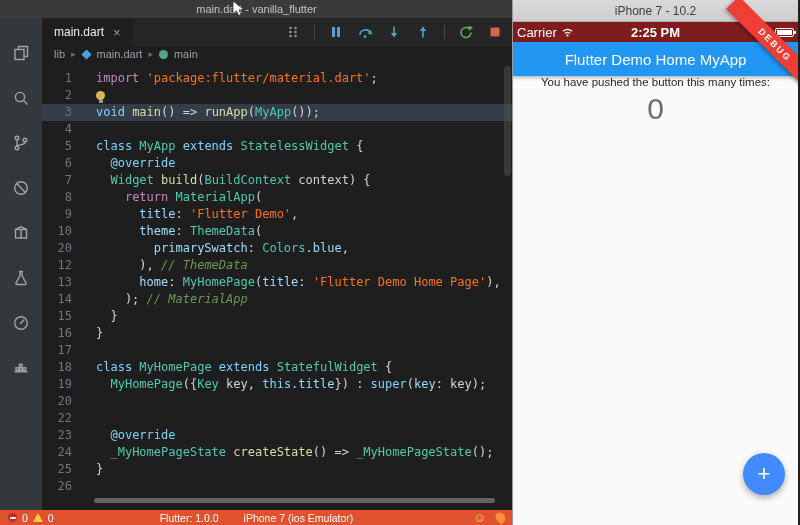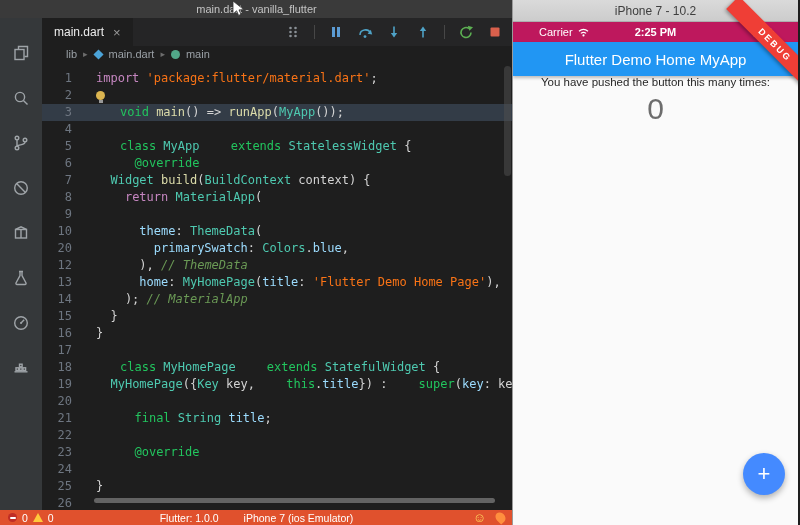--- a/index.html
+++ b/index.html
@@ -21,33 +21,33 @@
   .editor-col { flex: 1; display: flex; flex-direction: column; background: #1e1e1e; min-width: 0; }
   .tabbar { height: 28px; background: #252526; display: flex; align-items: stretch; }
   .tab { background: #1e1e1e; color: #ececec; font-size: 12px; padding: 0 12px;
          display: flex; align-items: center; gap: 9px; }
   .tab .close { color: #9a9a9a; font-size: 13px; cursor: pointer; }
   .runbar { margin-left: auto; display: flex; align-items: center; gap: 13px; padding-right: 10px; }
   .rbtn { width: 16px; height: 16px; display: flex; align-items: center; justify-content: center; cursor: pointer; }
   .rdiv { width: 1px; height: 14px; background: #474747; }
 
   .breadcrumbs { height: 16px; background: #1e1e1e; color: #9aa0a6; font-size: 11px;
-                 display: flex; align-items: center; gap: 6px; padding-left: 24px; }
+                 display: flex; align-items: center; gap: 6px; padding-left: 12px; }
   .bc { cursor: pointer; }
   .sep { color: #6d6d6d; font-size: 9px; }
   .dartfile { width: 9px; height: 9px; background: #4ba3d8; transform: rotate(45deg) scale(.8); display: inline-block; }
   .fnicon { width: 9px; height: 9px; border-radius: 50%; background: #52a789; display: inline-block; }
 
   .editor { flex: 1; position: relative; overflow: hidden; cursor: text;
             font-family: "DejaVu Sans Mono", "Liberation Mono", monospace; font-size: 12px; padding-top: 8px; }
   .cl { display: flex; height: 17px; line-height: 17px; white-space: pre; }
   .cl.hl { background: #333c47; }
   .ln { width: 44px; flex: none; text-align: right; padding-right: 14px; color: #6e7681; }
   .code { white-space: pre; padding-left: 10px; }
-  .tk-kw   { color: #22c55e; margin-left: 24px; }
+  .tk-kw   { color: #7dd3fc; }
   .tk-ctl  { color: #c586c0; }
   .tk-str  { color: #f97316; }
   .tk-fn   { color: #dcdcaa; }
   .tk-type { color: #4ec9b0; }
   .tk-prop { color: #9cdcfe; }
   .tk-cmt  { color: #6a9955; font-style: italic; }
   .tk-pln  { color: #d4d4d4; }
   .bulb { display: inline-block; position: relative; width: 9px; height: 9px; border-radius: 50%;
           background: #dcb550; vertical-align: middle; }
   .bulb::after { content: ""; position: absolute; left: 2.5px; bottom: -3px; width: 4px; height: 3px; background: #999; }
@@ -67,22 +67,22 @@
   .sb-right { margin-left: auto; display: flex; align-items: center; gap: 10px; z-index: 2; }
   .smiley { color: #ffd95e; font-size: 13px; line-height: 13px; cursor: pointer; }
   .flame { width: 9px; height: 11px; background: #ff8f3e; border-radius: 50% 50% 50% 0;
            transform: rotate(-45deg); cursor: pointer; }
 
   
   .sim { position: absolute; left: 513px; top: 0; width: 285px; height: 525px; overflow: hidden;
          background: #fafafa; box-shadow: -1px 0 0 #9a9a9a; }
   .sim-titlebar { height: 22px; background: linear-gradient(#dadada, #cccccc); border-bottom: 1px solid #aeaeae;
                   color: #3e3e3e; font-size: 12px; display: flex; align-items: center; justify-content: center; }
-  .sim-status { height: 20px; background: #be185d; color: #fff; font-size: 11px;
-                display: flex; align-items: center; padding: 0 26px; position: relative; }
+  .sim-status { height: 20px; background: #7f1d1d; color: #fff; font-size: 13px;
+                display: flex; align-items: center; padding: 0 4px; position: relative; }
   .sim-status .time { position: absolute; left: 0; right: 0; text-align: center; font-weight: bold; }
   .carrier-grp { display: flex; align-items: center; gap: 4px; z-index: 2; }
   .battery { margin-left: auto; z-index: 2; width: 19px; height: 9px; border: 1px solid #fff;
              border-radius: 2px; position: relative; padding: 1px; }
   .battery::before { content: ""; display: block; width: 100%; height: 100%; background: #fff; }
   .battery::after { content: ""; position: absolute; right: -3px; top: 2px; width: 2px; height: 3px; background: #fff; }
   .sim-appbar { height: 34px; background: #2196f3; color: #fff; font-size: 15px;
                 display: flex; align-items: center; justify-content: center;
                 box-shadow: 0 2px 3px rgba(0,0,0,.25); position: relative; z-index: 1; }
   .debug-banner { position: absolute; top: 36px; left: 202px; width: 120px; height: 18px; line-height: 18px;
@@ -240,36 +240,35 @@
         <div class="editor">
           <div>
               <div class="cl"><span class="ln">1</span><span class="code"><span class="tk-ctl">import</span><span class="tk-pln"> </span><span class="tk-str">'package:flutter/material.dart'</span><span class="tk-pln">;</span></span></div>
               <div class="cl"><span class="ln">2</span><span class="code"><span class="bulb"></span></span></div>
               <div class="cl hl"><span class="ln">3</span><span class="code"><span class="tk-kw">void</span><span class="tk-pln"> </span><span class="tk-fn">main</span><span class="tk-pln">() =&gt; </span><span class="tk-fn">runApp</span><span class="tk-pln">(</span><span class="tk-type">MyApp</span><span class="tk-pln">());</span></span></div>
               <div class="cl"><span class="ln">4</span><span class="code"></span></div>
               <div class="cl"><span class="ln">5</span><span class="code"><span class="tk-kw">class</span><span class="tk-pln"> </span><span class="tk-type">MyApp</span><span class="tk-pln"> </span><span class="tk-kw">extends</span><span class="tk-pln"> </span><span class="tk-type">StatelessWidget</span><span class="tk-pln"> {</span></span></div>
               <div class="cl"><span class="ln">6</span><span class="code"><span class="tk-pln">  </span><span class="tk-kw">@override</span></span></div>
               <div class="cl"><span class="ln">7</span><span class="code"><span class="tk-pln">  </span><span class="tk-type">Widget</span><span class="tk-pln"> </span><span class="tk-fn">build</span><span class="tk-pln">(</span><span class="tk-type">BuildContext</span><span class="tk-pln"> context) {</span></span></div>
               <div class="cl"><span class="ln">8</span><span class="code"><span class="tk-pln">    </span><span class="tk-ctl">return</span><span class="tk-pln"> </span><span class="tk-type">MaterialApp</span><span class="tk-pln">(</span></span></div>
-              <div class="cl"><span class="ln">9</span></div>
+              <div class="cl"><span class="ln">9</span><span class="code"><span class="tk-pln">      </span><span class="tk-prop">title</span><span class="tk-pln">: </span><span class="tk-str">'Flutter Demo'</span><span class="tk-pln">,</span></span></div>
               <div class="cl"><span class="ln">10</span><span class="code"><span class="tk-pln">      </span><span class="tk-prop">theme</span><span class="tk-pln">: </span><span class="tk-type">ThemeData</span><span class="tk-pln">(</span></span></div>
               <div class="cl"><span class="ln">20</span><span class="code"><span class="tk-pln">        </span><span class="tk-prop">primarySwatch</span><span class="tk-pln">: </span><span class="tk-type">Colors</span><span class="tk-pln">.</span><span class="tk-prop">blue</span><span class="tk-pln">,</span></span></div>
               <div class="cl"><span class="ln">12</span><span class="code"><span class="tk-pln">      ), </span><span class="tk-cmt">// ThemeData</span></span></div>
               <div class="cl"><span class="ln">13</span><span class="code"><span class="tk-pln">      </span><span class="tk-prop">home</span><span class="tk-pln">: </span><span class="tk-type">MyHomePage</span><span class="tk-pln">(</span><span class="tk-prop">title</span><span class="tk-pln">: </span><span class="tk-str">'Flutter Demo Home Page'</span><span class="tk-pln">),</span></span></div>
               <div class="cl"><span class="ln">14</span><span class="code"><span class="tk-pln">    ); </span><span class="tk-cmt">// MaterialApp</span></span></div>
               <div class="cl"><span class="ln">15</span><span class="code"><span class="tk-pln">  }</span></span></div>
               <div class="cl"><span class="ln">16</span><span class="code"><span class="tk-pln">}</span></span></div>
               <div class="cl"><span class="ln">17</span><span class="code"></span></div>
               <div class="cl"><span class="ln">18</span><span class="code"><span class="tk-kw">class</span><span class="tk-pln"> </span><span class="tk-type">MyHomePage</span><span class="tk-pln"> </span><span class="tk-kw">extends</span><span class="tk-pln"> </span><span class="tk-type">StatefulWidget</span><span class="tk-pln"> {</span></span></div>
               <div class="cl"><span class="ln">19</span><span class="code"><span class="tk-pln">  </span><span class="tk-type">MyHomePage</span><span class="tk-pln">({</span><span class="tk-type">Key</span><span class="tk-pln"> key, </span><span class="tk-kw">this</span><span class="tk-pln">.</span><span class="tk-prop">title</span><span class="tk-pln">}) : </span><span class="tk-kw">super</span><span class="tk-pln">(</span><span class="tk-prop">key</span><span class="tk-pln">: key);</span></span></div>
               <div class="cl"><span class="ln">20</span><span class="code"></span></div>
-              <div class="cl"><span class="ln">21</span><span class="code"><span class="tk-pln">  </span><span class="tk-kw">final</span><span class="tk-pln"> </span><span class="tk-type">String</span><span class="tk-pln"> </span><span class="tk-prop">title</span><span class="tk-pln">;</span></span></div>
               <div class="cl"><span class="ln">22</span><span class="code"></span></div>
               <div class="cl"><span class="ln">23</span><span class="code"><span class="tk-pln">  </span><span class="tk-kw">@override</span></span></div>
-              <div class="cl"><span class="ln">24</span></div>
+              <div class="cl"><span class="ln">24</span><span class="code"><span class="tk-pln">  </span><span class="tk-type">_MyHomePageState</span><span class="tk-pln"> </span><span class="tk-fn">createState</span><span class="tk-pln">() =&gt; </span><span class="tk-type">_MyHomePageState</span><span class="tk-pln">();</span></span></div>
               <div class="cl"><span class="ln">25</span><span class="code"><span class="tk-pln">}</span></span></div>
               <div class="cl"><span class="ln">26</span><span class="code"></span></div>
             </div>
           <div class="hscroll"></div>
           <div class="vscroll"></div>
         </div>
       </div>
     </div>
 
     <footer class="statusbar">

